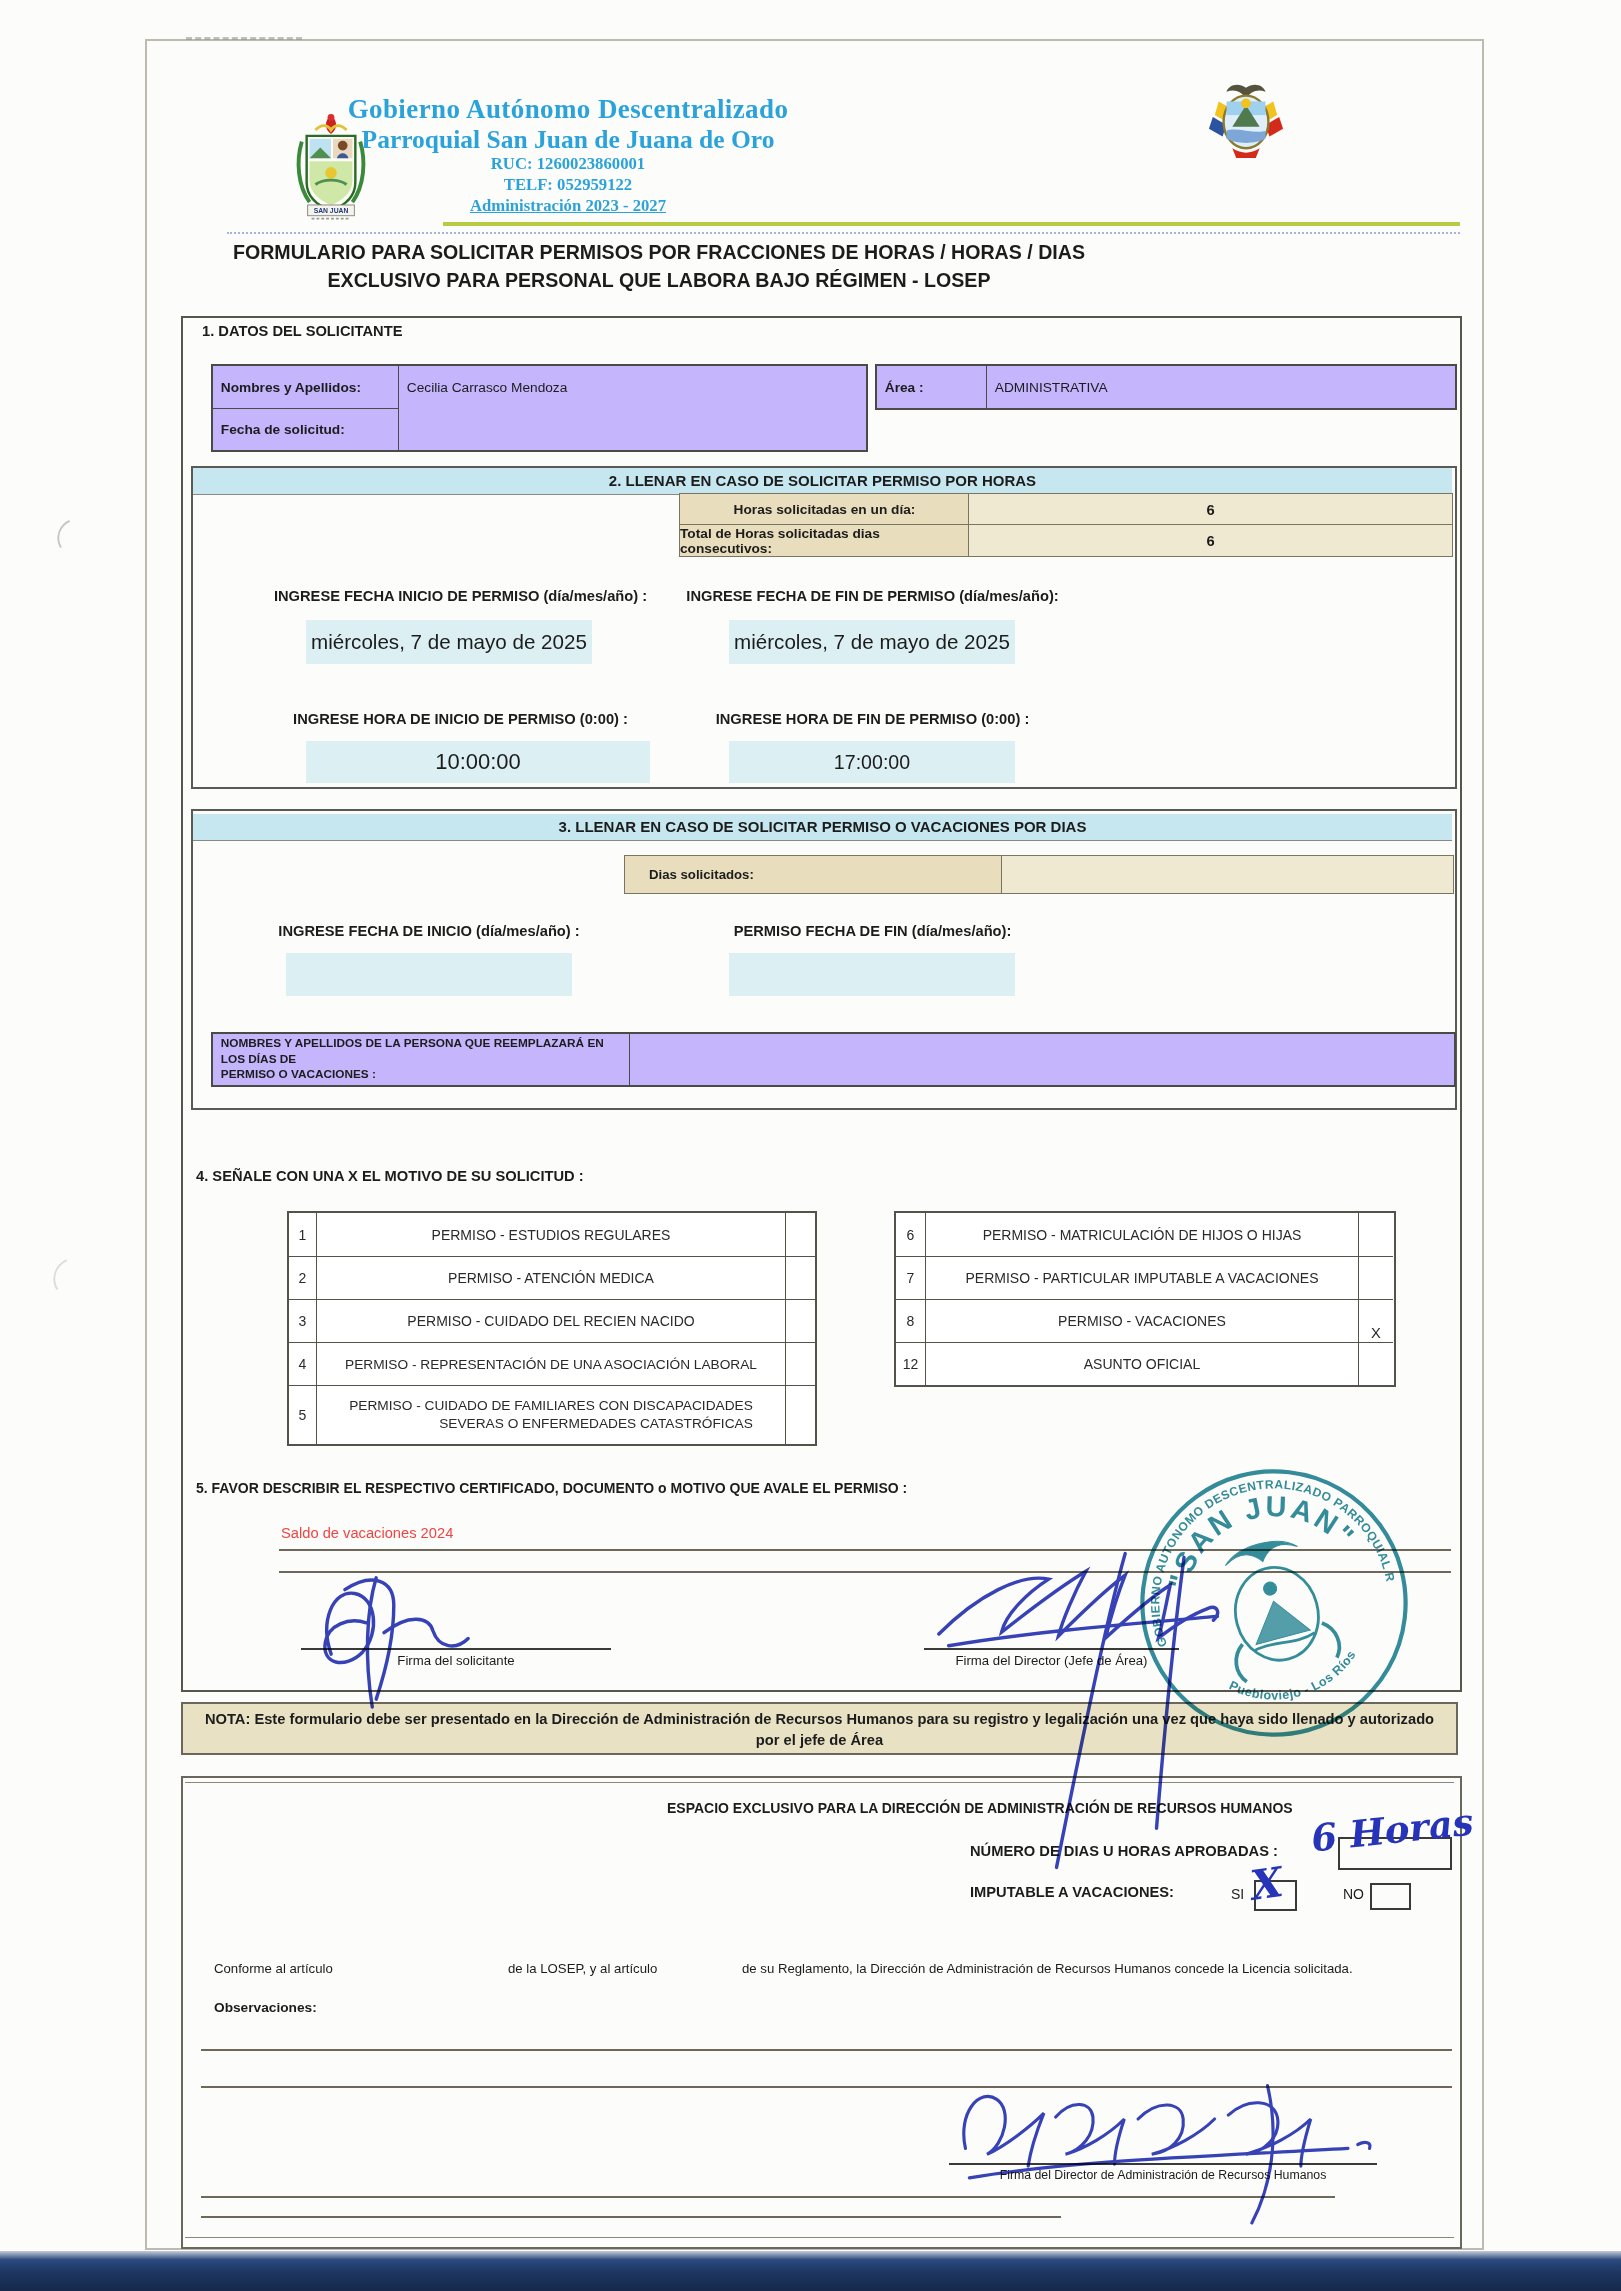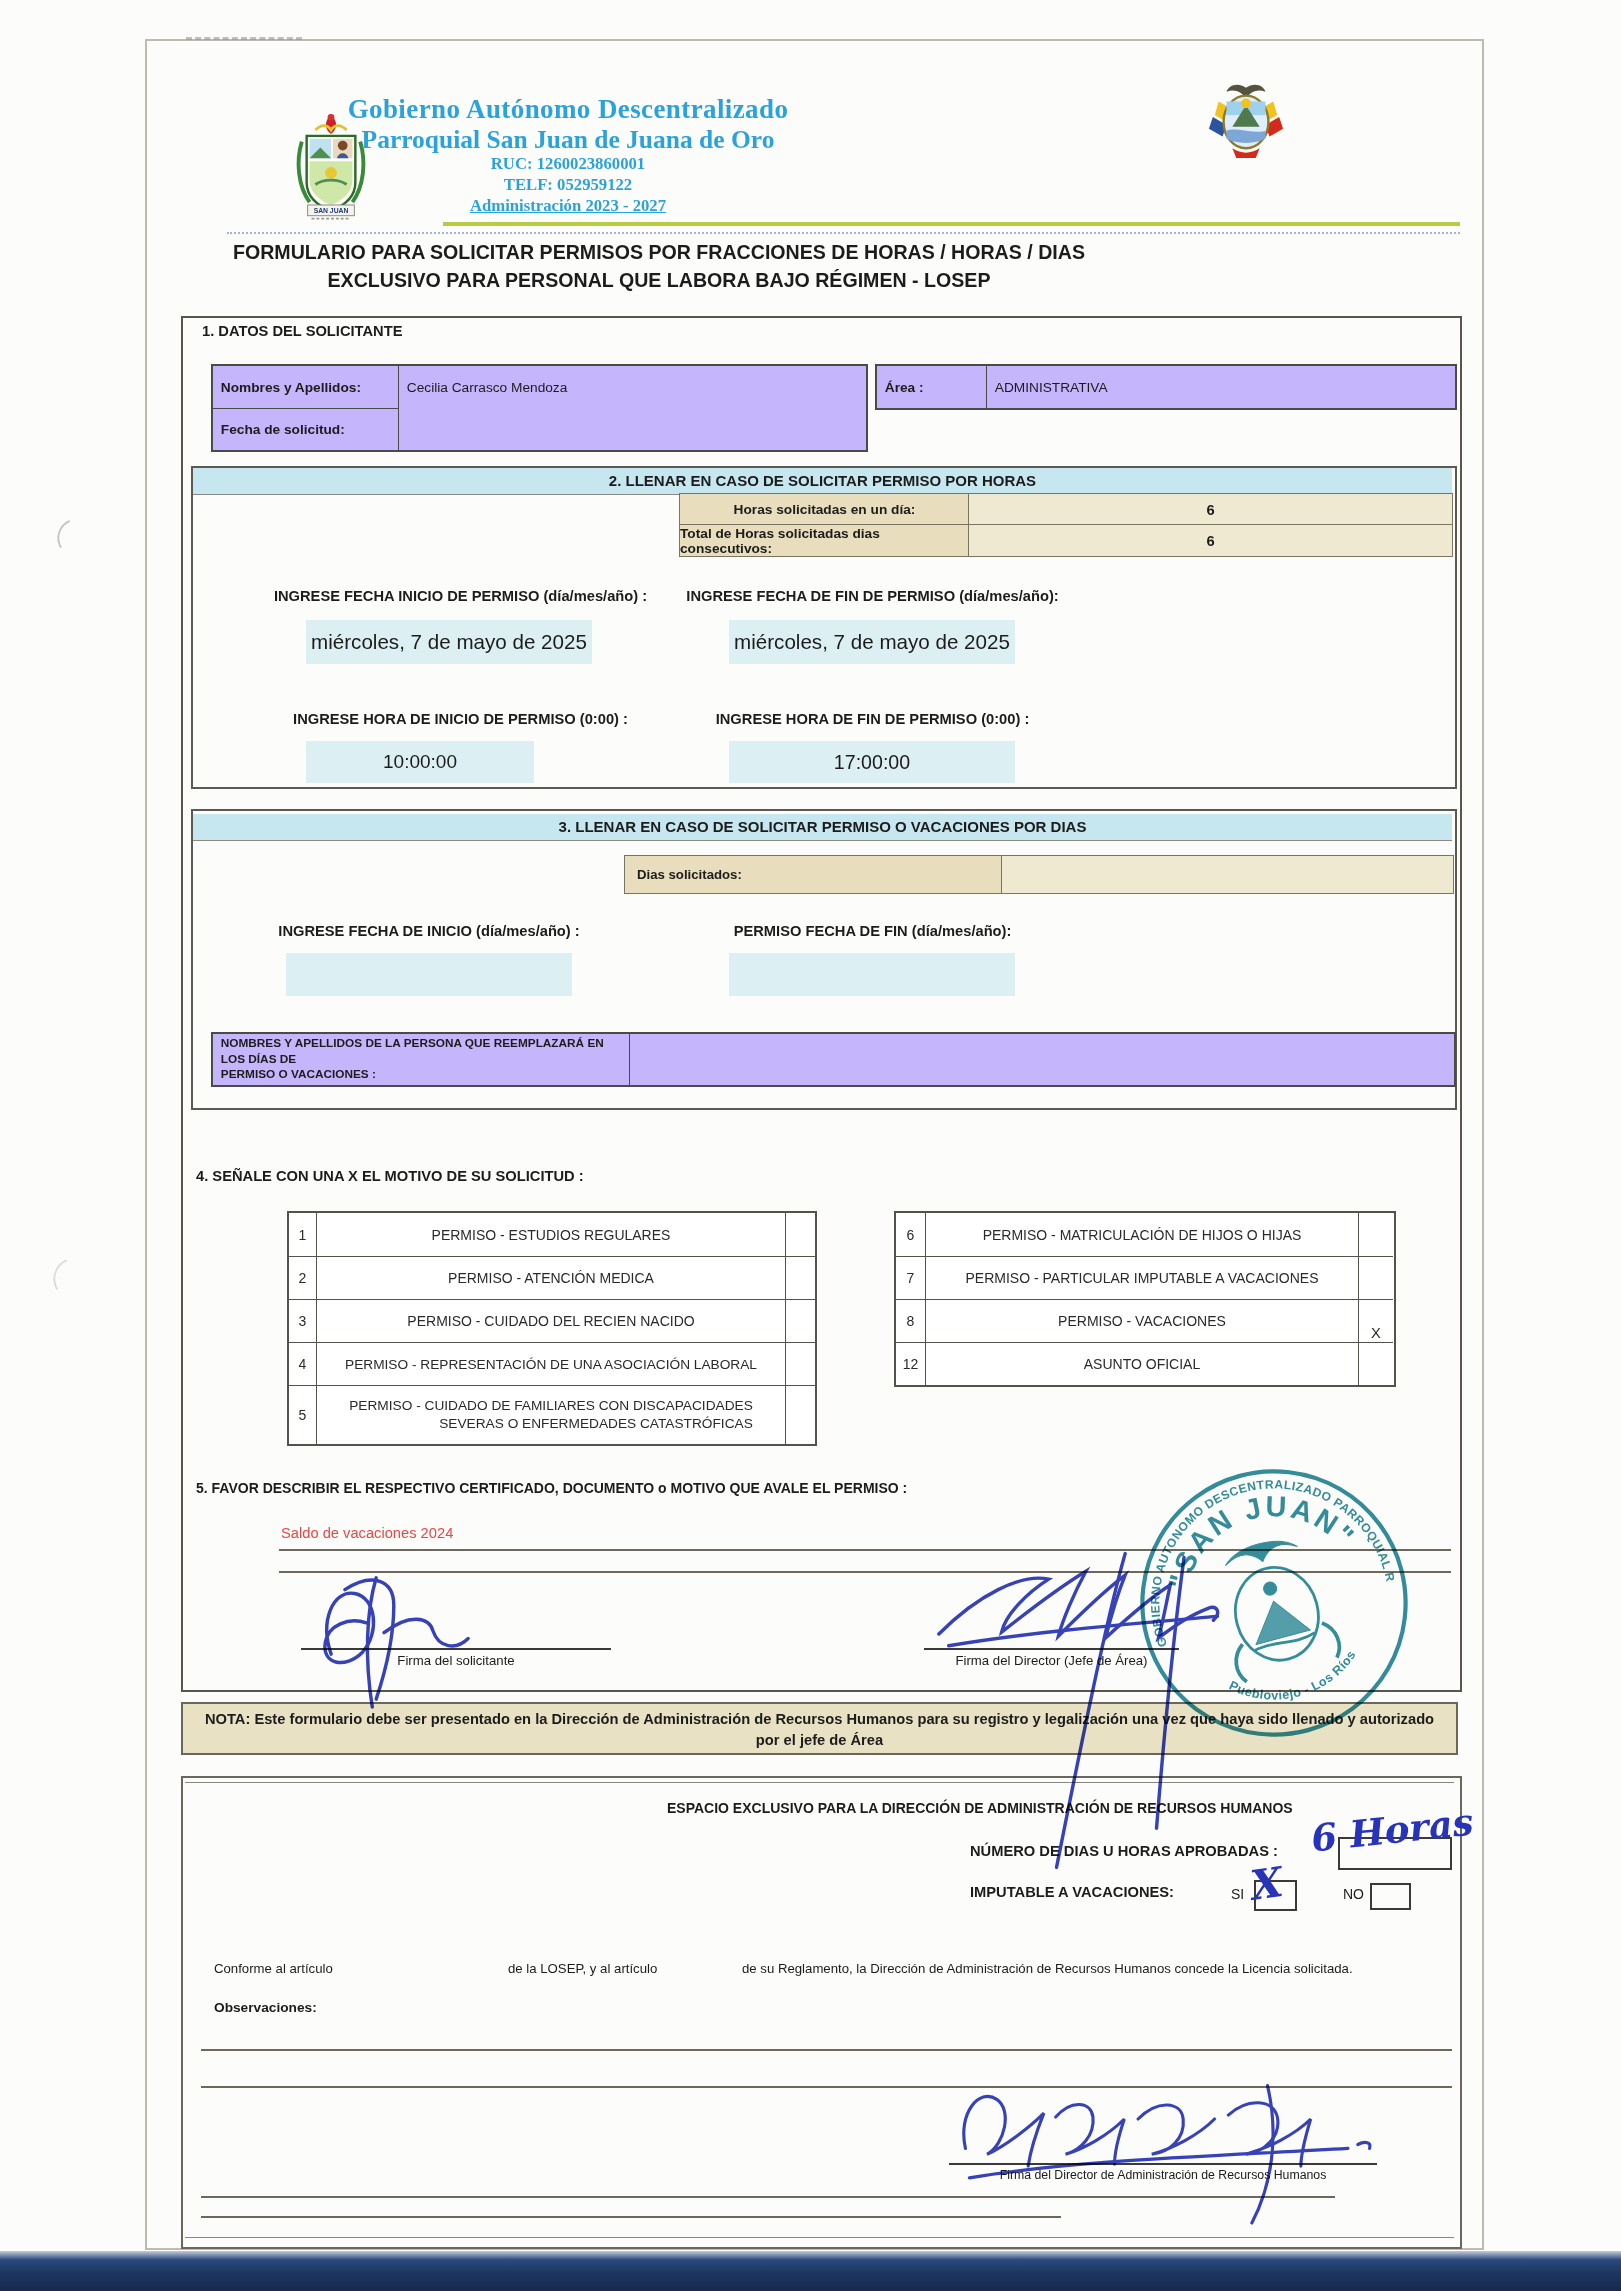--- a/index.html
+++ b/index.html
@@ -113,27 +113,27 @@
   <div class="abs tan fld b fs14" style="left:679px;top:524px;width:289px;height:31px">Total de Horas solicitadas dias consecutivos:</div>
   <div class="abs cream fld b fs15" style="left:968px;top:524px;width:483px;height:31px">6</div>
 
   <div class="abs ctr b fs15" style="left:245px;top:588px;width:431px">INGRESE FECHA INICIO DE PERMISO (día/mes/año) :</div>
   <div class="abs ctr b fs15" style="left:662px;top:588px;width:421px">INGRESE FECHA DE FIN DE PERMISO (día/mes/año):</div>
   <div class="abs cyan fld" style="left:306px;top:620px;width:286px;height:44px;font-size:20.6px">miércoles, 7 de mayo de 2025</div>
   <div class="abs cyan fld" style="left:729px;top:620px;width:286px;height:44px;font-size:20.6px">miércoles, 7 de mayo de 2025</div>
 
   <div class="abs ctr b fs15" style="left:245px;top:711px;width:431px">INGRESE HORA DE INICIO DE PERMISO (0:00) :</div>
   <div class="abs ctr b fs15" style="left:662px;top:711px;width:421px">INGRESE HORA DE FIN DE PERMISO (0:00) :</div>
-  <div class="abs cyan fld" style="left:306px;top:741px;width:228px;height:42px;font-size:19px">10:00:00</div>
+  <div class="abs cyan fld" style="left:306px;top:741px;width:344px;height:42px;font-size:22px">10:00:00</div>
   <div class="abs cyan fld" style="left:729px;top:741px;width:286px;height:42px;font-size:19.6px">17:00:00</div>
 
   <div class="abs" style="left:191px;top:809px;width:1262px;height:297px;border:2px solid #5a5a54"></div>
   <div class="abs bar" style="left:193px;top:814px;width:1259px;height:25.5px">3. LLENAR EN CASO DE SOLICITAR PERMISO O VACACIONES POR DIAS</div>
 
-  <div class="abs tan b fs135" style="left:624px;top:855px;width:376px;height:37px;display:flex;align-items:center;padding-left:12px">Dias solicitados:</div>
+  <div class="abs tan b fs135" style="left:624px;top:855px;width:376px;height:37px;display:flex;align-items:center;padding-left:24px">Dias solicitados:</div>
   <div class="abs cream fld" style="left:1001px;top:855px;width:451px;height:37px"></div>
 
   <div class="abs ctr b fs15" style="left:223px;top:923px;width:412px">INGRESE FECHA DE INICIO (día/mes/año) :</div>
   <div class="abs ctr b fs15" style="left:662px;top:923px;width:421px">PERMISO FECHA DE FIN (día/mes/año):</div>
   <div class="abs cyan" style="left:286px;top:953px;width:286px;height:43px"></div>
   <div class="abs cyan" style="left:729px;top:953px;width:286px;height:43px"></div>
 
   <div class="abs tbl" style="left:211px;top:1032px;width:1241px;grid-template-columns:417px 1fr;grid-template-rows:51px">
     <div class="cell br b prewrap" style="font-size:11.8px;line-height:15.7px;align-items:center">NOMBRES Y APELLIDOS DE LA PERSONA QUE REEMPLAZARÁ EN  LOS DÍAS DE
 PERMISO O VACACIONES :</div>

